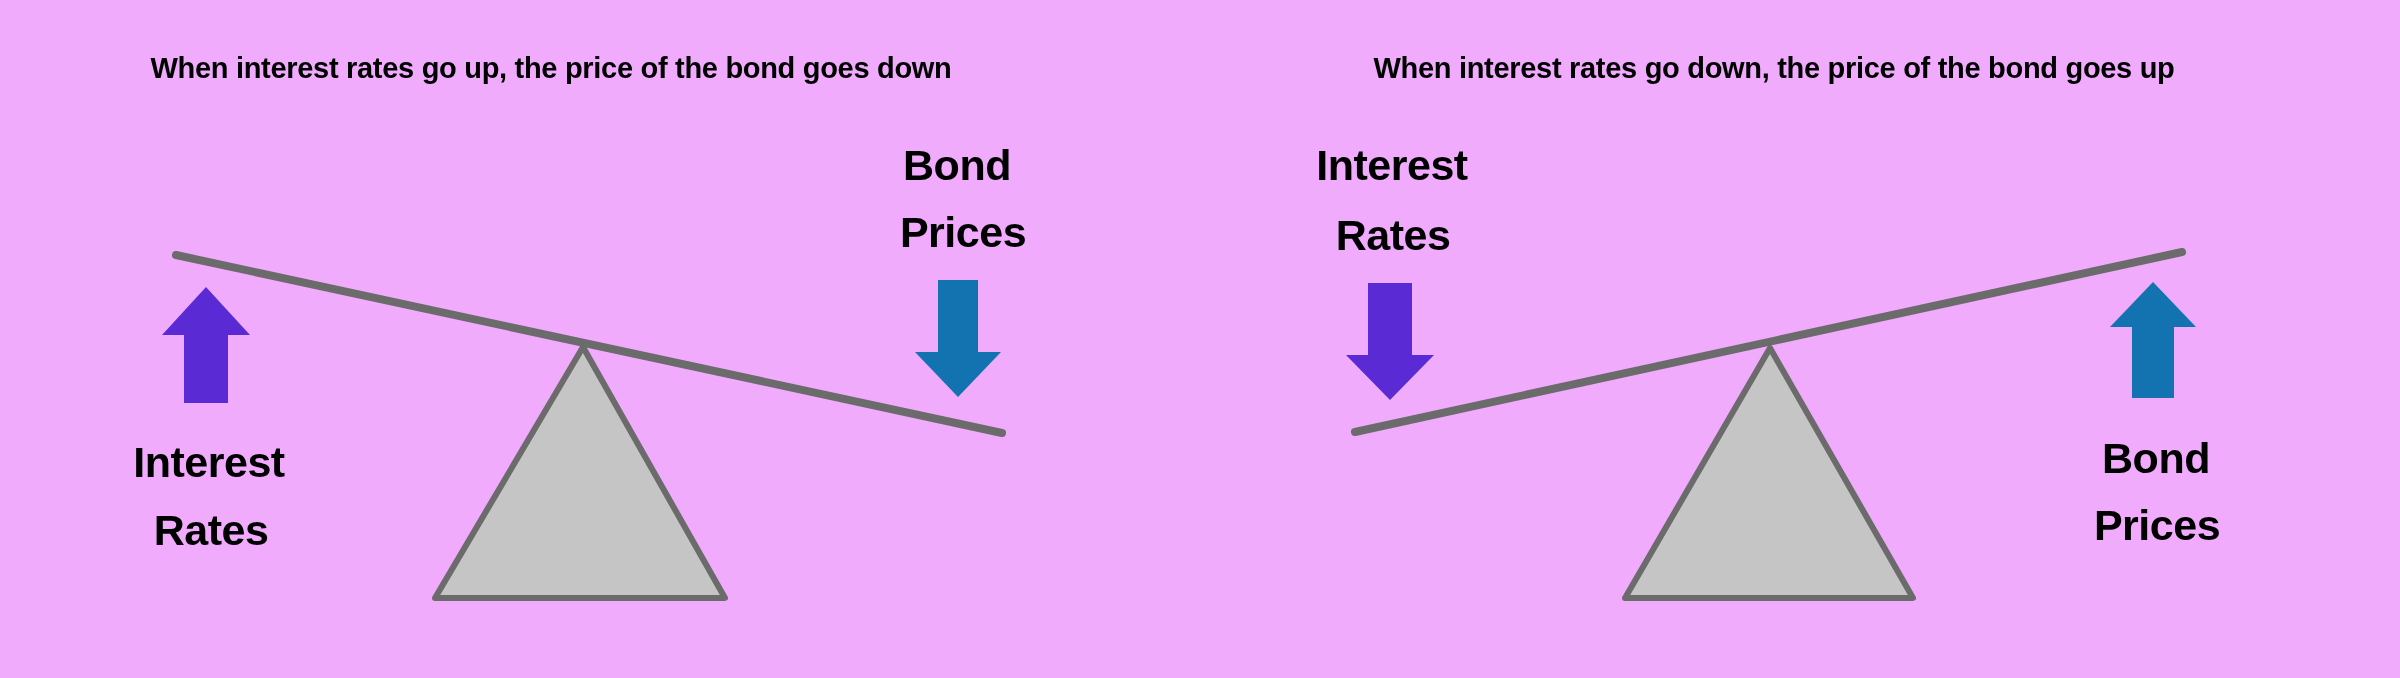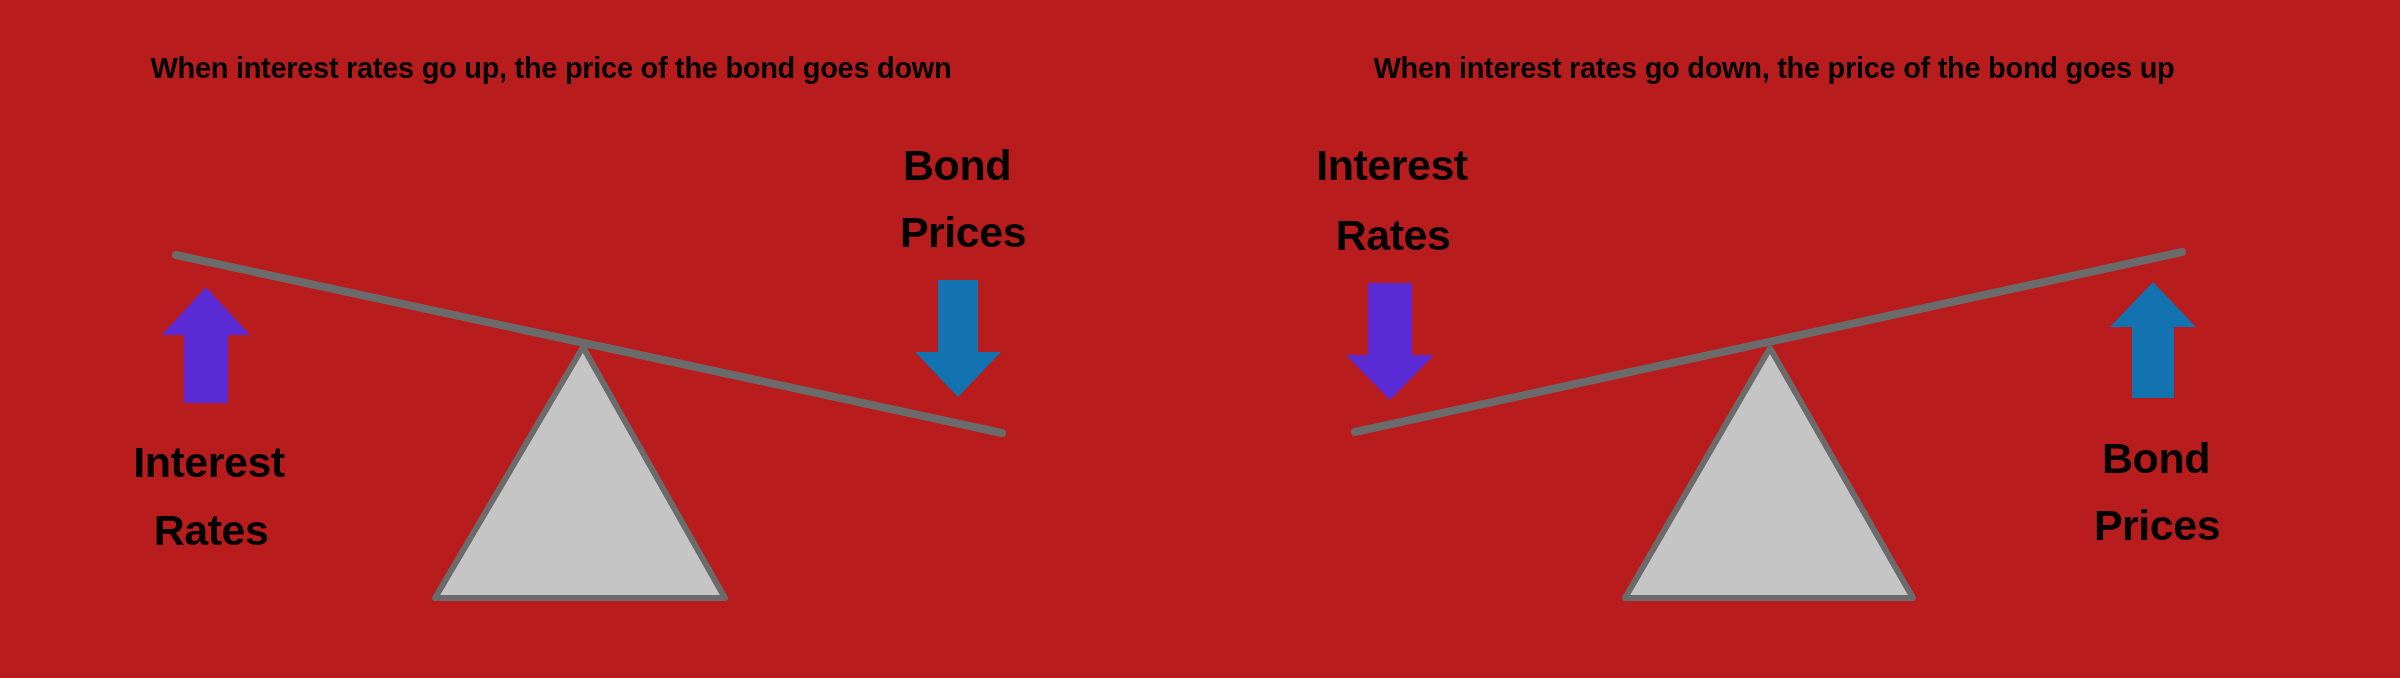--- a/index.html
+++ b/index.html
@@ -4,21 +4,21 @@
 <style>
   html, body {
     margin: 0;
     padding: 0;
     background: #ffffff;
   }
   .canvas {
     position: relative;
     width: 2400px;
     height: 678px;
-    background: #b91c1c;
+    background: #f0abfc;
     display: flex;
     font-family: "Liberation Sans", sans-serif;
   }
   .panel {
     position: relative;
     width: 1200px;
     height: 678px;
   }
   .panel svg {
     display: block;

